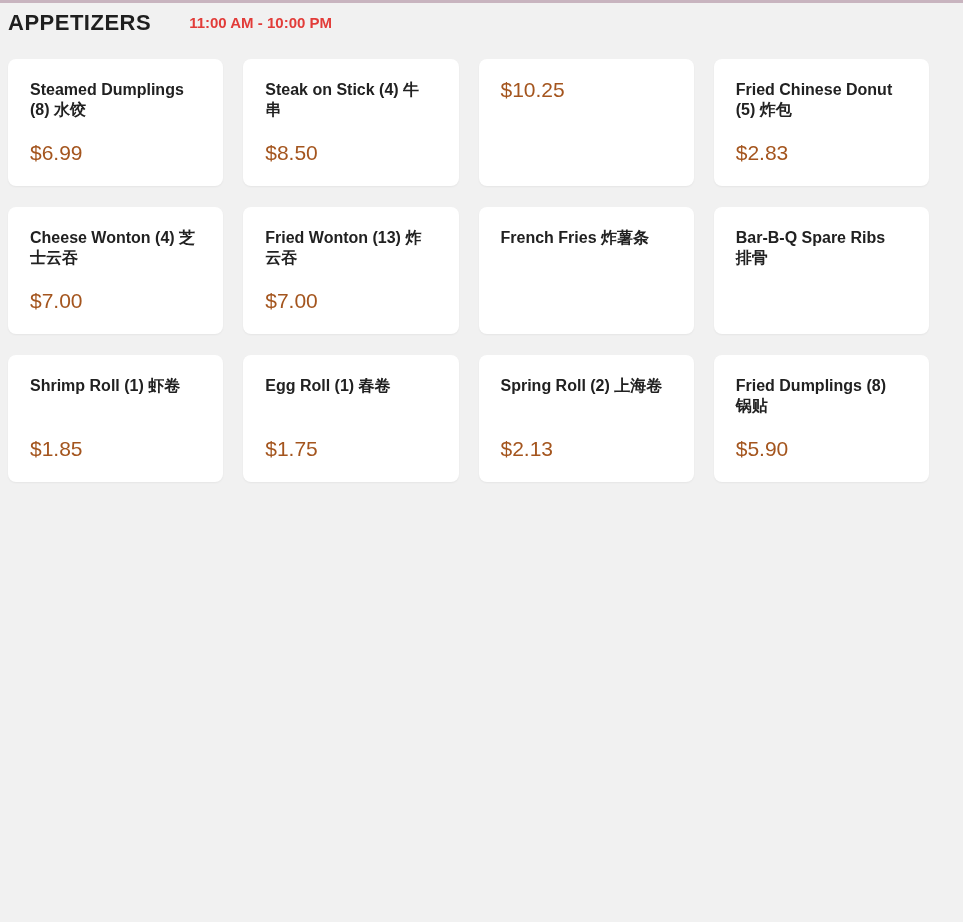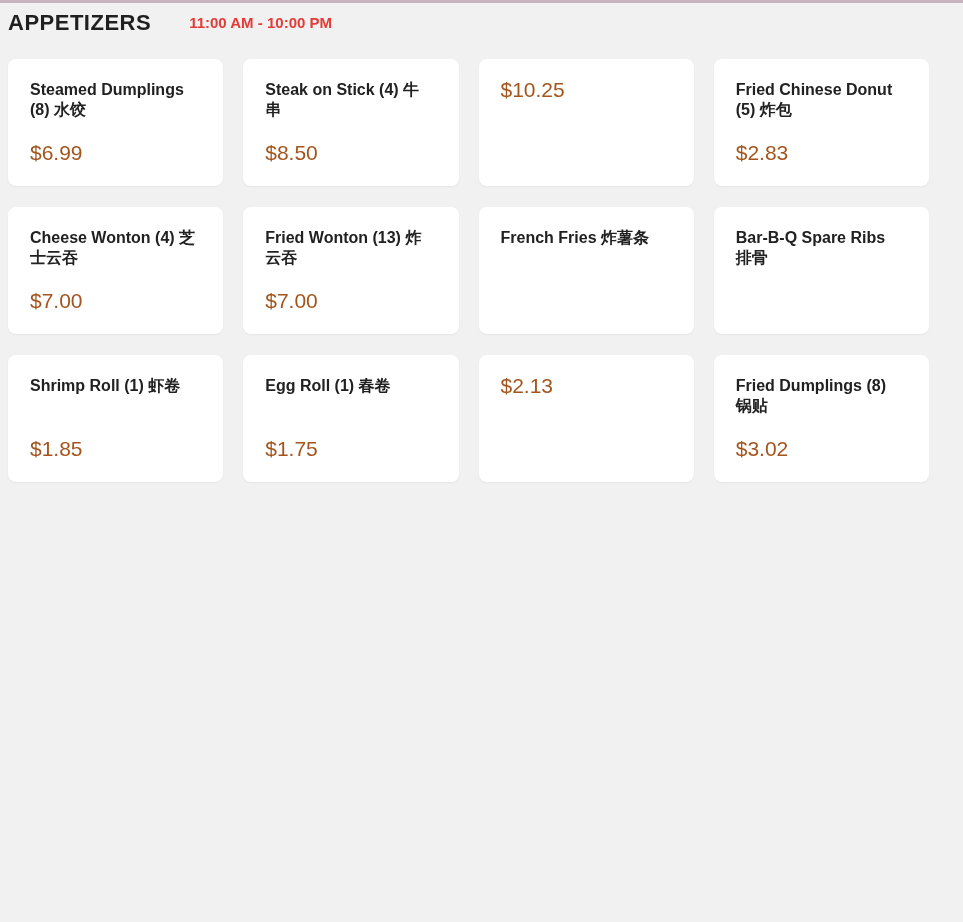--- a/index.html
+++ b/index.html
@@ -120,21 +120,22 @@
     <div class="item-name">Shrimp Roll (1) 虾卷</div>
     <div class="item-price">$1.85</div>
   </div>
 
   <div class="menu-card">
     <div class="item-name">Egg Roll (1) 春卷</div>
     <div class="item-price">$1.75</div>
   </div>
 
   <div class="menu-card">
+    <div class="item-name">Spring Roll (2) 上海卷</div>
     <div class="item-price">$2.13</div>
   </div>
 
   <div class="menu-card">
     <div class="item-name">Fried Dumplings (8) 锅贴</div>
-    <div class="item-price">$3.02</div>
+    <div class="item-price">$5.90</div>
   </div>
 
 </div>
 
 </body></html>

